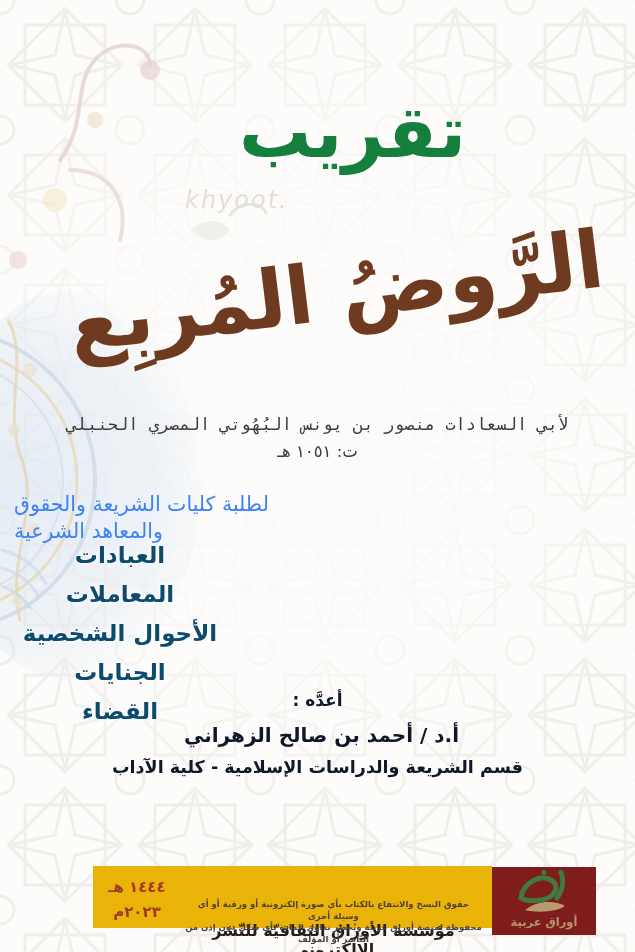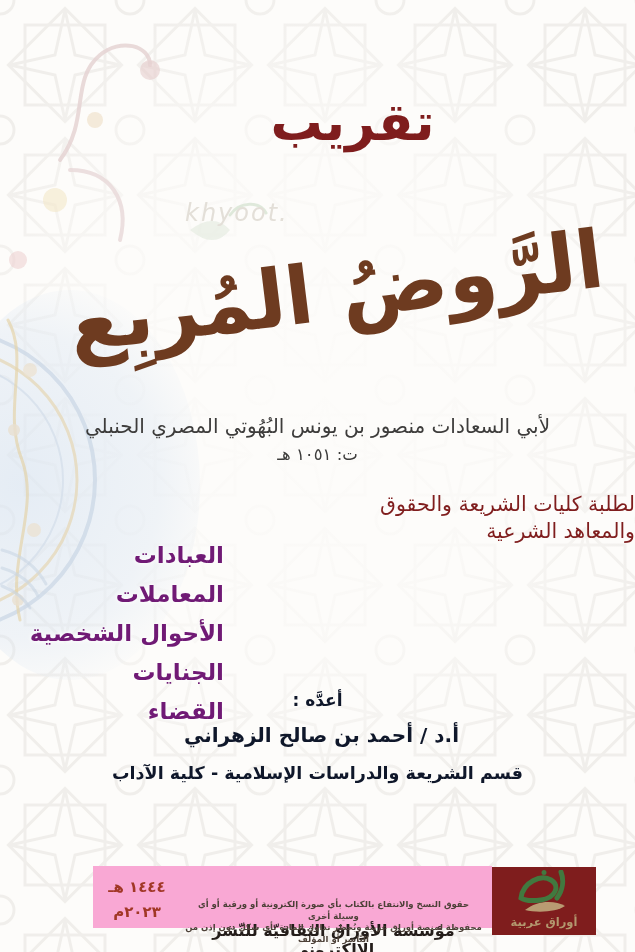--- a/index.html
+++ b/index.html
@@ -19,53 +19,53 @@
   }
   #medallion-blue{
     position:absolute;left:-60px;top:290px;width:260px;height:390px;
     background:radial-gradient(ellipse at 30% 50%,rgba(213,226,241,.6) 0%,rgba(213,226,241,.35) 55%,rgba(213,226,241,0) 80%);
     border-radius:50%;
   }
   #corner-swirls{position:absolute;left:0;top:0;opacity:.8;}
   #left-vine{position:absolute;left:0;top:300px;opacity:.75;} 
   #watermark{
     left:185px;top:186px;font-size:24px;font-style:italic;
-    color:#e3dfd8;letter-spacing:2px;direction:ltr;margin-top:13px;
+    color:#e3dfd8;letter-spacing:2px;direction:ltr;
   }
   #title-small{
     right:50%;top:96px;transform:translateX(calc(50% + 35px));
-    font-size:52px;font-weight:bold;color:#7f1d1d;line-height:1;
+    font-size:72px;font-weight:bold;color:#15803d;line-height:1;
   }
   #title-main{
     right:50%;top:248px;transform:translateX(calc(50% + 18px)) rotate(-7deg);
     font-size:80px;font-weight:bold;color:#6e3b20;line-height:1.1;
     white-space:nowrap;letter-spacing:-2px;
   }
   #author-block{right:0;left:0;top:414px;text-align:center;color:#3d3c3b;}
-  #author-line1{font-size:20px;letter-spacing:0px;}
+  #author-line1{font-size:17px;letter-spacing:0px;font-family:Liberation Mono, monospace;}
   #author-line2{font-size:16.5px;margin-top:7px;}
-  #audience-block{right:0;left:14px;top:492px;text-align:right;color:#7f1d1d;}
+  #audience-block{right:0;left:14px;top:492px;text-align:left;color:#3b82f6;}
   #audience-line1{font-size:20.5px;}
   #audience-line2{font-size:20.5px;margin-top:3px;}
   #topics{
-    left:16px;top:536px;width:208px;text-align:right;
-    font-weight:bold;font-size:23px;color:#701a75;
+    left:16px;top:536px;width:208px;text-align:center;
+    font-weight:bold;font-size:23px;color:#0c4a6e;
   }
   #topics .topic{
     line-height:39px;
     text-shadow:0 0 4px rgba(255,255,255,.95),0 0 7px rgba(255,255,255,.85);
   }
   #prepared-block{right:0;left:0;top:690px;text-align:center;color:#0f172a;}
   #prepared-label{font-size:17px;font-weight:bold;}
   #preparer-name{font-size:20px;font-weight:bold;margin-top:13px;margin-left:8px;}
-  #department-line{font-size:17.5px;font-weight:bold;margin-top:16px;}
+  #department-line{font-size:17.5px;font-weight:bold;margin-top:10px;}
   #university-line{font-size:18.5px;font-weight:bold;margin-top:11px;}
   
   #footer-band{
-    left:93px;top:866px;width:399px;height:62px;background:#f9a8d4;
+    left:93px;top:866px;width:399px;height:62px;background:#eab308;
   }
   #footer-dates{
     position:absolute;left:8px;top:9px;width:72px;text-align:center;
     color:#a13726;font-weight:bold;font-size:15px;line-height:25px;
   }
   #footer-publisher{
     position:absolute;right:14px;left:96px;top:7px;text-align:center;
     font-size:16px;font-weight:bold;color:#241d1a;margin-top:48px;
   }
   #footer-rights{

